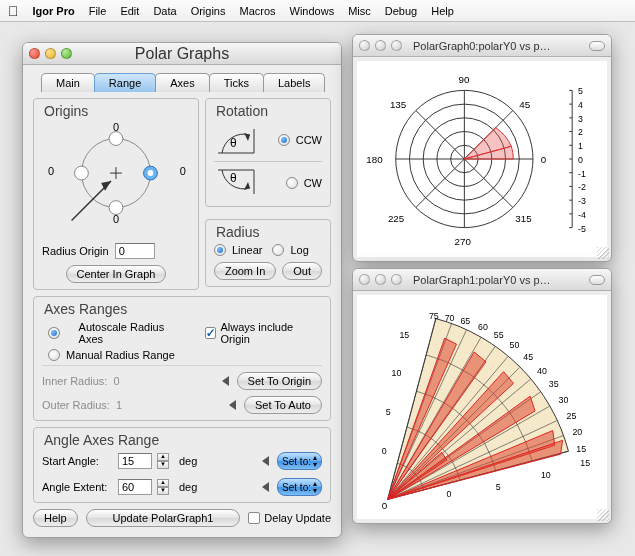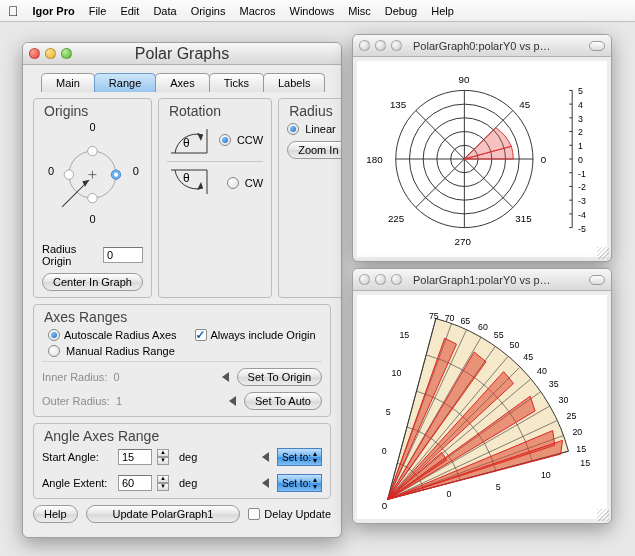--- a/index.html
+++ b/index.html
@@ -76,21 +76,21 @@
     border: 1px solid #bdbdbd; border-radius: 4px; background:#ececec; padding:6px 8px; margin-bottom:6px;
   }
   .panel > .panel-title { font-size:14px; color:#444; margin:-2px 0 4px 2px; display:block;}
   .row { display:flex; align-items:center; gap:6px; }
   .aqua-btn {
     display:inline-block; padding:2px 10px; border:1px solid #9a9a9a; border-radius:10px;
     background: linear-gradient(#ffffff,#e4e4e4 50%, #d8d8d8 51%, #eeeeee);
     font-size:11px; cursor:pointer; white-space:nowrap;
   }
   .aqua-blue {
-    border:1px solid #4b7fc4; border-radius:0;
+    border:1px solid #4b7fc4; border-radius:8px;
     background: linear-gradient(#bfe0ff,#6bb3f2 50%,#3f94e8 51%,#7dbef6);
     color:#000; padding:1px 4px; font-size:10px; cursor:pointer;
     display:inline-flex; align-items:center; gap:2px;
   }
   .radio { width:12px; height:12px; border-radius:50%; border:1px solid #888;
     background: radial-gradient(circle at 35% 35%, #fff, #ddd); display:inline-block; position:relative;}
   .radio.checked::after{
     content:""; position:absolute; left:2px; top:2px; width:6px; height:6px; border-radius:50%;
     background: radial-gradient(circle at 30% 30%, #7dbef6, #1d6fc9);
   }
@@ -182,21 +182,21 @@
         </div>
         <div class="row">
           <span>Radius Origin</span>
           <input class="textfield" style="width: 40px;" value="0">
         </div>
         <div style="text-align:center; margin-top:6px;">
           <span class="aqua-btn">Center In Graph</span>
         </div>
       </div>
 
-      <div style="flex:1; display:flex; flex-direction:row; gap:6px;">
+      <div style="flex:1; display:flex; flex-direction:column; gap:6px;">
 
         <div class="panel">
           <span class="panel-title">Rotation</span>
           <div class="row" style="justify-content:space-between;">
             <svg width="46" height="34">
               <path d="M4 30 L40 30 L40 6" fill="none" stroke="#333"></path>
               <path d="M8 30 A22 22 0 0 1 36 12" fill="none" stroke="#333"></path>
               <polygon points="36,12 30,10 34,18" fill="#333"></polygon>
               <text x="16" y="24" font-size="12">θ</text>
             </svg>
@@ -236,21 +236,21 @@
             <span class="aqua-btn">Zoom In</span>
             <span class="aqua-btn">Out</span>
           </div>
         </div>
       </div>
     </div>
 
     <div class="panel">
       <span class="panel-title">Axes Ranges</span>
       <div class="row" style="gap:18px; margin:2px 0 4px 6px;">
-        <span class="row" style="gap:4px;">
+        <span class="row" style="gap:19px;">
           <span class="radio checked"></span>
           <span>Autoscale Radius Axes</span>
         </span>
         <span class="row" style="gap:4px;">
           <span class="check checked"></span>
           <span>Always include Origin</span>
         </span>
       </div>
       <div class="row" style="margin:0 0 4px 6px;">
         <span class="radio"></span>

